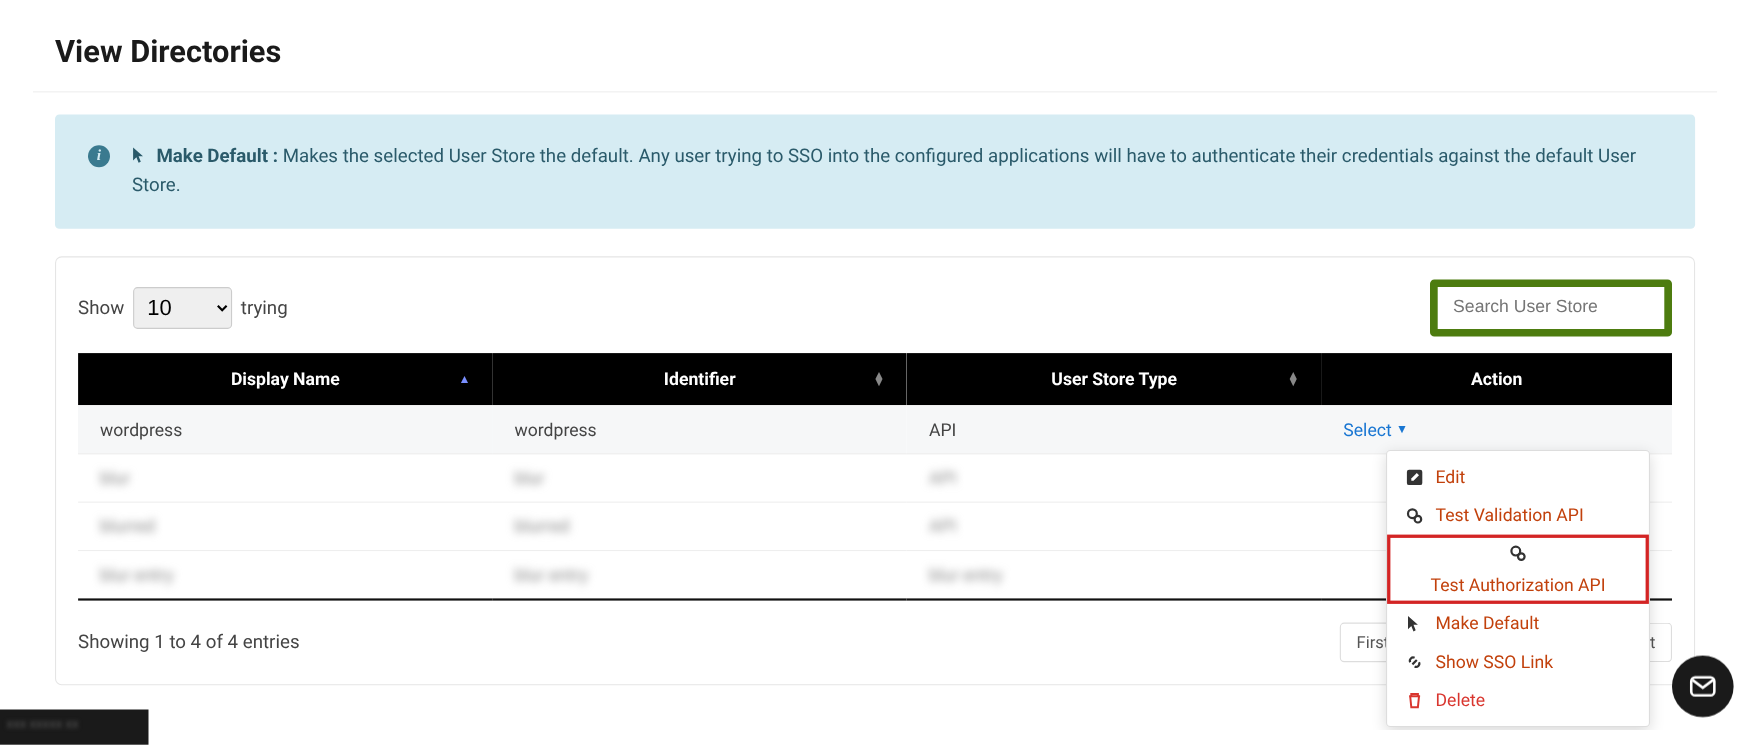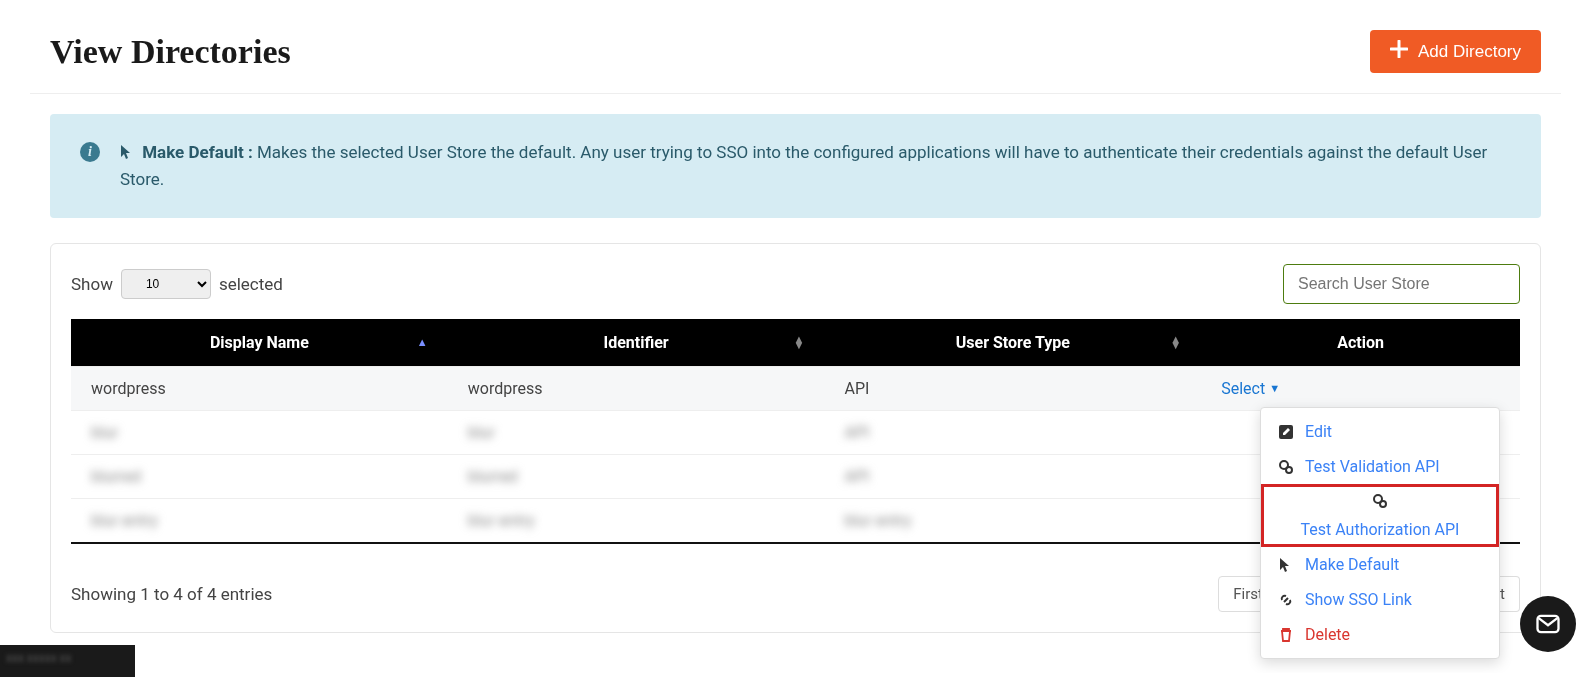--- a/index.html
+++ b/index.html
@@ -11,24 +11,23 @@
   }
   .container { padding: 20px 30px; }
   .header-row {
     display: flex;
     justify-content: space-between;
     align-items: center;
     padding: 10px 20px 20px 20px;
     border-bottom: 1px solid #eee;
   }
   .page-title {
-    font-size: 34px;
+    font-size: 28px;
     font-weight: 700;
     color: #1a1a1a;
-    font-family: Liberation Serif, serif;
   }
   .btn-add {
     background: #f05b25;
     color: #fff;
     border: none;
     padding: 10px 20px;
     font-size: 17px;
     border-radius: 4px;
     display: flex;
     align-items: center;
@@ -85,30 +84,30 @@
     align-items: center;
     margin-bottom: 15px;
     font-size: 17px;
     color: #444;
     gap: 36px;
   }
   .show-entries { display: flex; align-items: center; gap: 8px; }
   .show-entries select {
     border: 1px solid #ccc;
     border-radius: 4px;
-    padding: 6px 20px;
-    font-size: 12px;
+    padding: 6px 8px;
+    font-size: 20px;
     width: 90px;
   }
   .search-input {
-    border: 1px solid #4d7c0f;
+    border: 7px solid #4d7c0f;
     border-radius: 4px;
     padding: 10px 14px;
     font-size: 16px;
-    width: 237px;
+    width: 220px;
     color: #0f172a;
   }
   table.data-table {
     width: 100%;
     border-collapse: collapse;
   }
   table.data-table thead th {
     background: #000000;
     color: #fff;
     font-weight: 700;
@@ -160,37 +159,37 @@
     min-width: 240px;
     padding: 6px 0;
   }
   .dropdown-item {
     padding: 8px 16px;
     font-size: 16px;
     display: flex;
     align-items: center;
     gap: 10px;
     cursor: pointer;
-    color: #3b82f6;
+    color: #c2410c;
   }
   .dropdown-item.highlight {
     outline: 3px solid #d32424;
     outline-offset: -3px;
     background: #fff;
     flex-direction: column;
   }
   .dropdown-item.delete { color: #d9362f; }
   .dropdown-item .mi {
     width: 18px; height:18px; display:inline-flex; align-items:center; justify-content:center;
   }
   .footer-row {
     display: flex;
     justify-content: space-between;
     align-items: center;
-    margin-top: 32px;
+    margin-top: 20px;
     font-size: 17px;
     color: #444;
   }
   .pagination { display: flex; gap: 0; }
   .pagination .pg {
     border: 1px solid #ddd;
     padding: 8px 14px;
     font-size: 15px;
     color: #555;
     cursor: pointer;
@@ -223,28 +222,20 @@
   }
   .bottom-strip span { color:#555; filter: blur(2px); font-size:12px; padding:6px; display:block;}
   table.data-table tbody tr.sep td { border-top: 2px solid #111; }
 </style>
 </head>
 <body>
 
 <div class="container">
   <div class="header-row">
     <h1 class="page-title">View Directories</h1>
-    <button class="btn-add">
-      <span class="plus-icon">
-        <svg width="18" height="18" viewBox="0 0 18 18">
-            <path d="M9 1v16M1 9h16" stroke="#fff" stroke-width="3" stroke-linecap="round"></path>
-          </svg>
-      </span>
-      <span>Add Directory</span>
-    </button>
   </div>
 
   <div class="content-area">
     <div class="info-box">
       <span class="info-icon">i</span>
       <p>
         <span class="cursor-icon">
           <svg width="14" height="16" viewBox="0 0 14 16">
               <path d="M1 1 L1 13 L4 10 L6 15 L8 14 L6 9 L10 9 Z" fill="#2a5a6a"></path>
             </svg>
@@ -254,21 +245,21 @@
       </p>
     </div>
 
     <div class="table-card">
       <div class="table-controls">
         <div class="show-entries">
           <span>Show</span>
           <select>
             <option>10</option>
           </select>
-          <span>selected</span>
+          <span>trying</span>
         </div>
         <input class="search-input" type="text" placeholder="Search User Store" style="">
       </div>
 
       <table class="data-table">
         <thead>
           <tr>
             <th style="width:26%">
               <span>Display Name</span>
               <span class="sort-indicator">

